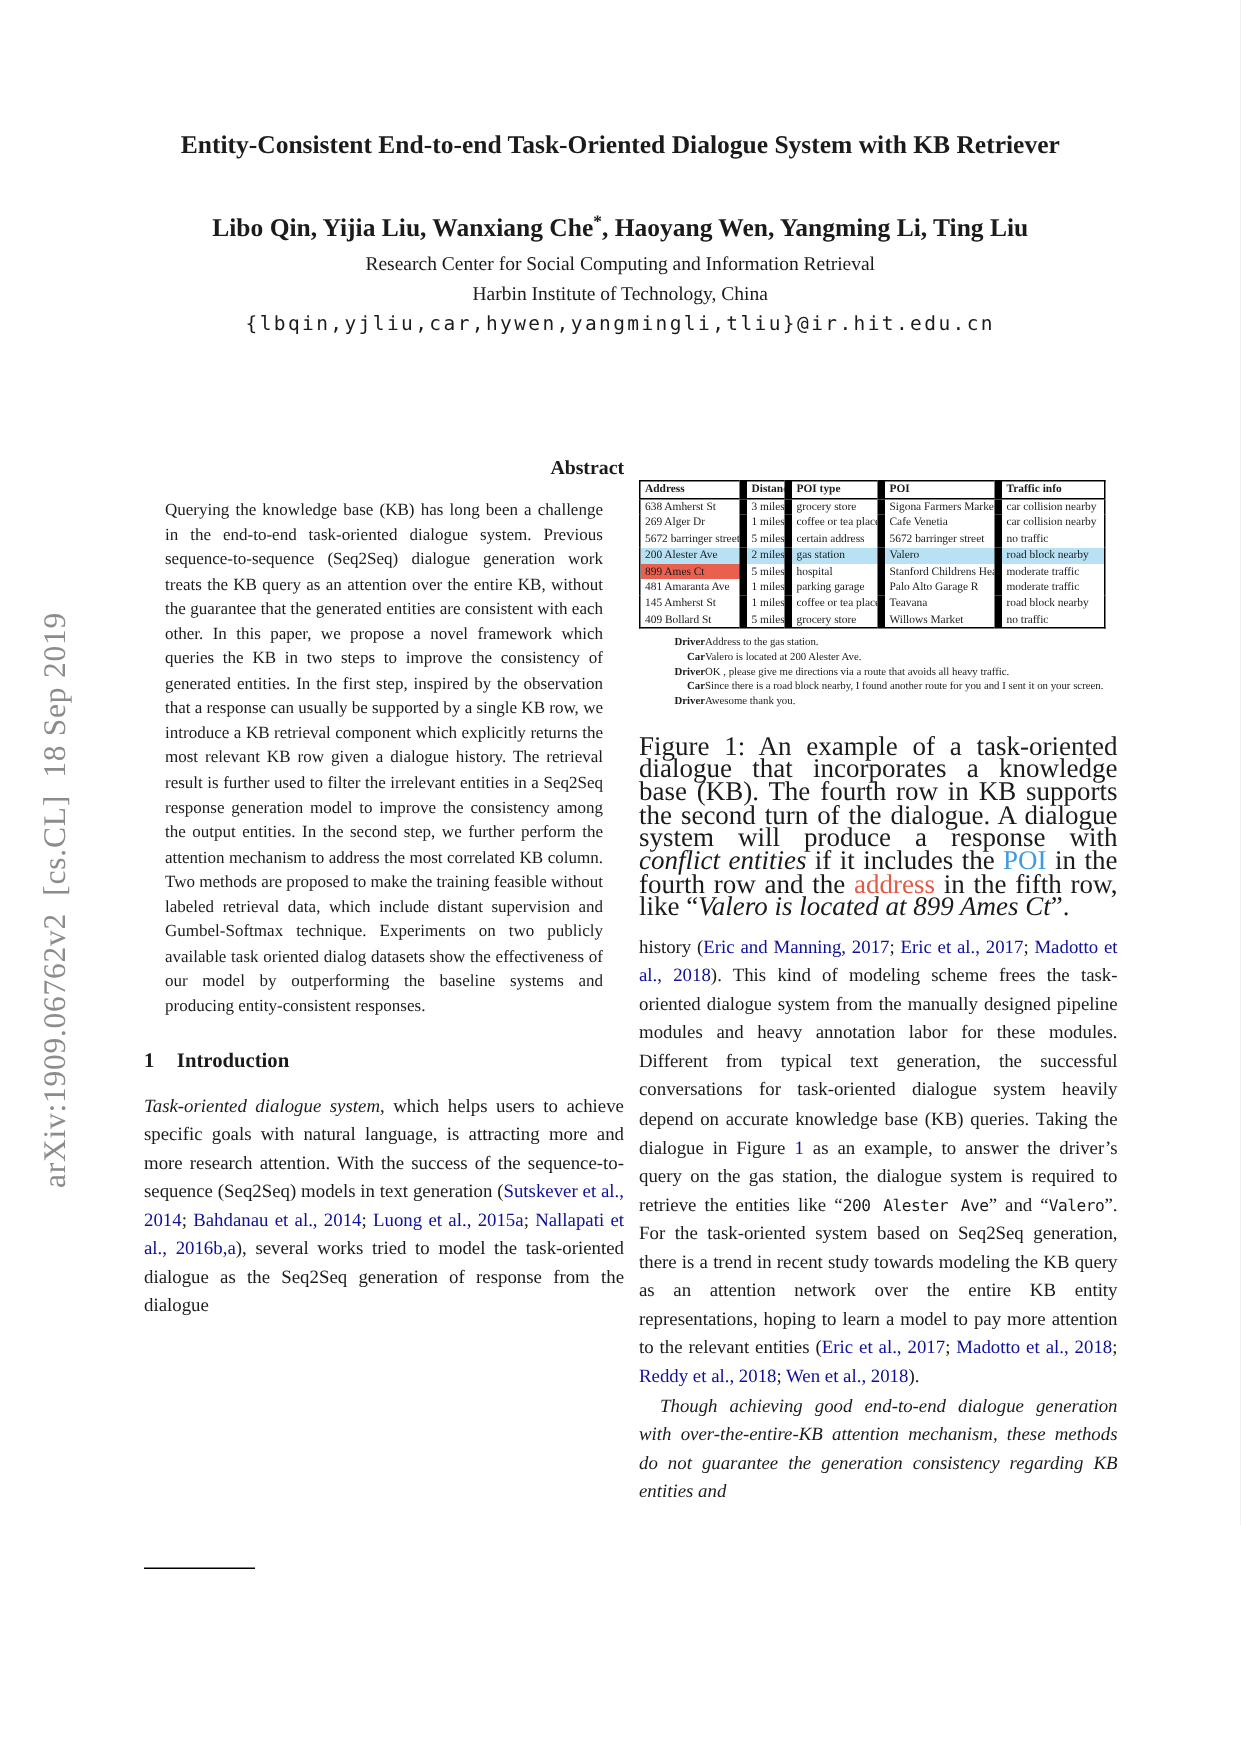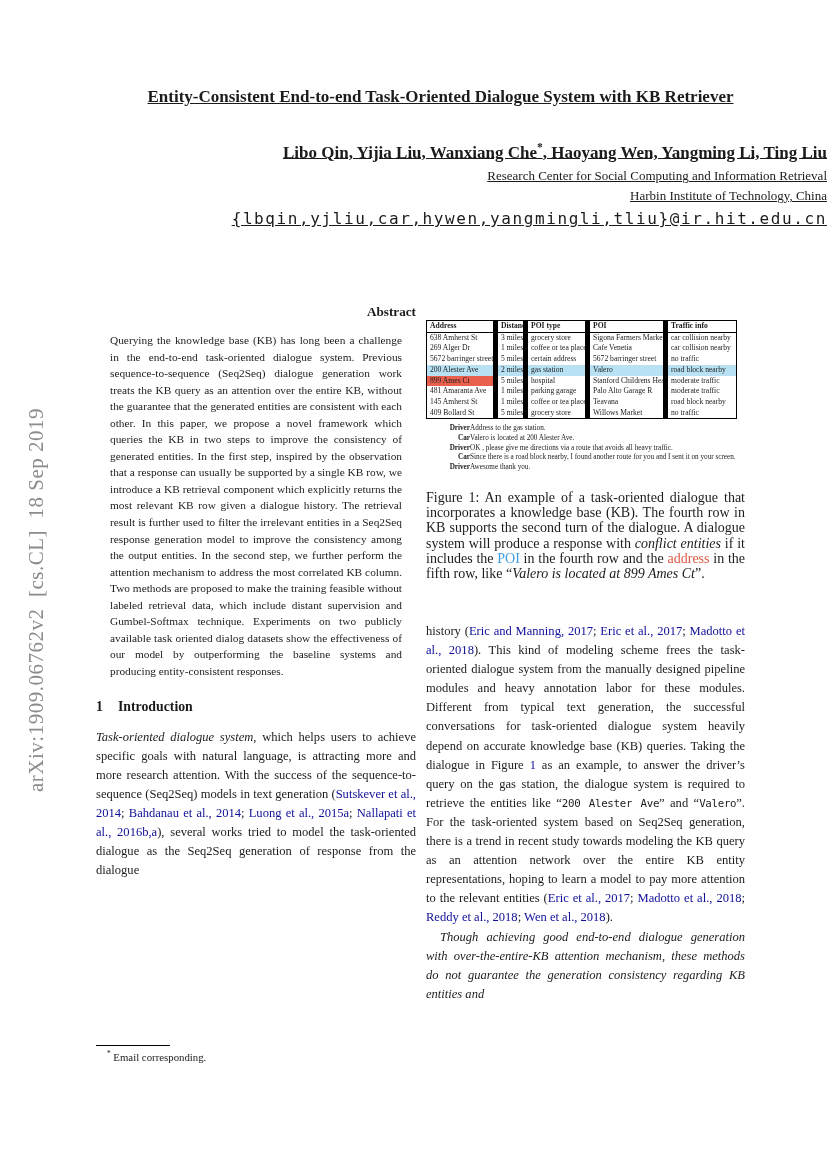--- a/index.html
+++ b/index.html
@@ -6,25 +6,25 @@
   .page{position:relative;width:827px;height:1170px;margin:0 auto;background:#ffffff;
         font-family:"Liberation Serif",serif;color:#1b1b1b;overflow:hidden;
         --cite:#0f0f99;--poi:#3d9be0;--addr:#e05a44;--hl-blue:#b8e2f4;--hl-red:#e9604e;}
 
   
   .watermark{position:absolute;left:-262px;top:586px;width:600px;height:28px;
              transform:rotate(-90deg);text-align:center;color:#8c8c8c;
              font-size:21px;letter-spacing:.5px;white-space:pre;}
 
   
-  .hdr{position:absolute;top:86px;left:0;width:100%;text-align:right;text-decoration:underline;}
+  .hdr{position:absolute;top:86px;left:0;width:100%;text-align:center;}
   .title{font-size:17px;font-weight:bold;line-height:21.5px;max-width:640px;margin:0 auto 30px auto;}
   .authors{font-size:17px;font-weight:bold;line-height:19px;margin-bottom:5px;}
   .affil{font-size:13px;line-height:20px;}
-  .email{font-family:"DejaVu Sans Mono",monospace;font-size:16px;letter-spacing:1.6px;margin-top:3px;}
+  .email{font-family:"DejaVu Sans Mono",monospace;font-size:13px;letter-spacing:1.6px;margin-top:3px;}
 
   
   .col-left{position:absolute;left:96px;top:300px;width:320px;}
   .col-right{position:absolute;left:426px;top:298px;width:319px;margin-top:16px;}
 
   .abs-head{text-align:right;font-weight:bold;font-size:13.2px;margin:4px 0 12px 0;}
   .abs-body{margin:0 14px;text-align:justify;font-size:11.35px;line-height:16.55px;}
 
   .sec-head{display:flex;gap:15px;font-size:13.8px;font-weight:bold;margin:20px 0 13px 0;}
   .body-p{margin:0;text-align:justify;font-size:12.55px;line-height:18.9px;}
@@ -40,21 +40,21 @@
        line-height:8.7px;text-align:left;overflow:hidden;white-space:nowrap;font-weight:normal;}
   .kb-table th{font-weight:bold;border-bottom:1px solid #000;}
   .kb-table th:first-child,.kb-table td:first-child{border-left:none;}
   tr.hl-blue td{background:var(--hl-blue);}
   td.hl-red{background:var(--hl-red);}
 
   .dialogue{margin-top:5px;}
   .dline{display:flex;font-size:7.2px;line-height:9.7px;white-space:nowrap;text-align:right;}
   .dspeaker{flex:none;width:37px;font-weight:bold;padding-left:7px;}
 
-  .caption{margin-top:17px;font-size:14px;line-height:15.3px;text-align:justify;}
+  .caption{margin-top:17px;font-size:18px;line-height:15.3px;text-align:justify;}
 
   .rbody{position:absolute;top:308px;left:0;width:319px;}
   .rbody .body-p{line-height:19.1px;}
 
   
   .seg-i{font-style:italic;}
   .seg-c{color:var(--cite);}
   .seg-m{font-family:"DejaVu Sans Mono",monospace;font-size:.86em;letter-spacing:-.3px;}
   .seg-sup{vertical-align:super;font-size:.68em;}
   .seg-poi{color:var(--poi);}
@@ -79,21 +79,20 @@
     <div class="abs-head">Abstract</div>
     <div class="abs-body">Querying the knowledge base (KB) has long been a challenge in the end-to-end task-oriented dialogue system. Previous sequence-to-sequence (Seq2Seq) dialogue generation work treats the KB query as an attention over the entire KB, without the guarantee that the generated entities are consistent with each other. In this paper, we propose a novel framework which queries the KB in two steps to improve the consistency of generated entities. In the first step, inspired by the observation that a response can usually be supported by a single KB row, we introduce a KB retrieval component which explicitly returns the most relevant KB row given a dialogue history. The retrieval result is further used to filter the irrelevant entities in a Seq2Seq response generation model to improve the consistency among the output entities. In the second step, we further perform the attention mechanism to address the most correlated KB column. Two methods are proposed to make the training feasible without labeled retrieval data, which include distant supervision and Gumbel-Softmax technique. Experiments on two publicly available task oriented dialog datasets show the effectiveness of our model by outperforming the baseline systems and producing entity-consistent responses.</div>
     <div class="sec-head">
       <span>1</span>
       <span>Introduction</span>
     </div>
     <p class="body-p"><span class="seg-i">Task-oriented dialogue system</span><span class="seg-p">, which helps users to achieve specific goals with natural language, is attracting more and more research attention. With the success of the sequence-to-sequence (Seq2Seq) models in text generation (</span><span class="seg-c">Sutskever et al., 2014</span><span class="seg-p">; </span><span class="seg-c">Bahdanau et al., 2014</span><span class="seg-p">; </span><span class="seg-c">Luong et al., 2015a</span><span class="seg-p">; </span><span class="seg-c">Nallapati et al., 2016b,a</span><span class="seg-p">), several works tried to model the task-oriented dialogue as the Seq2Seq generation of response from the dialogue</span></p>
   </div>
 
   <div class="fn-rule"></div>
-  <div class="footnote"><span class="seg-sup">*</span><span class="seg-p"> Email corresponding.</span></div>
 
   <div class="col-right">
     <figure style="margin:0">
       <table class="kb-table">
         <colgroup>
             <col style="width: 69px;">
             <col style="width: 30px;">
             <col style="width: 62px;">
             <col style="width: 78px;">
             <col style="width: 71px;">

